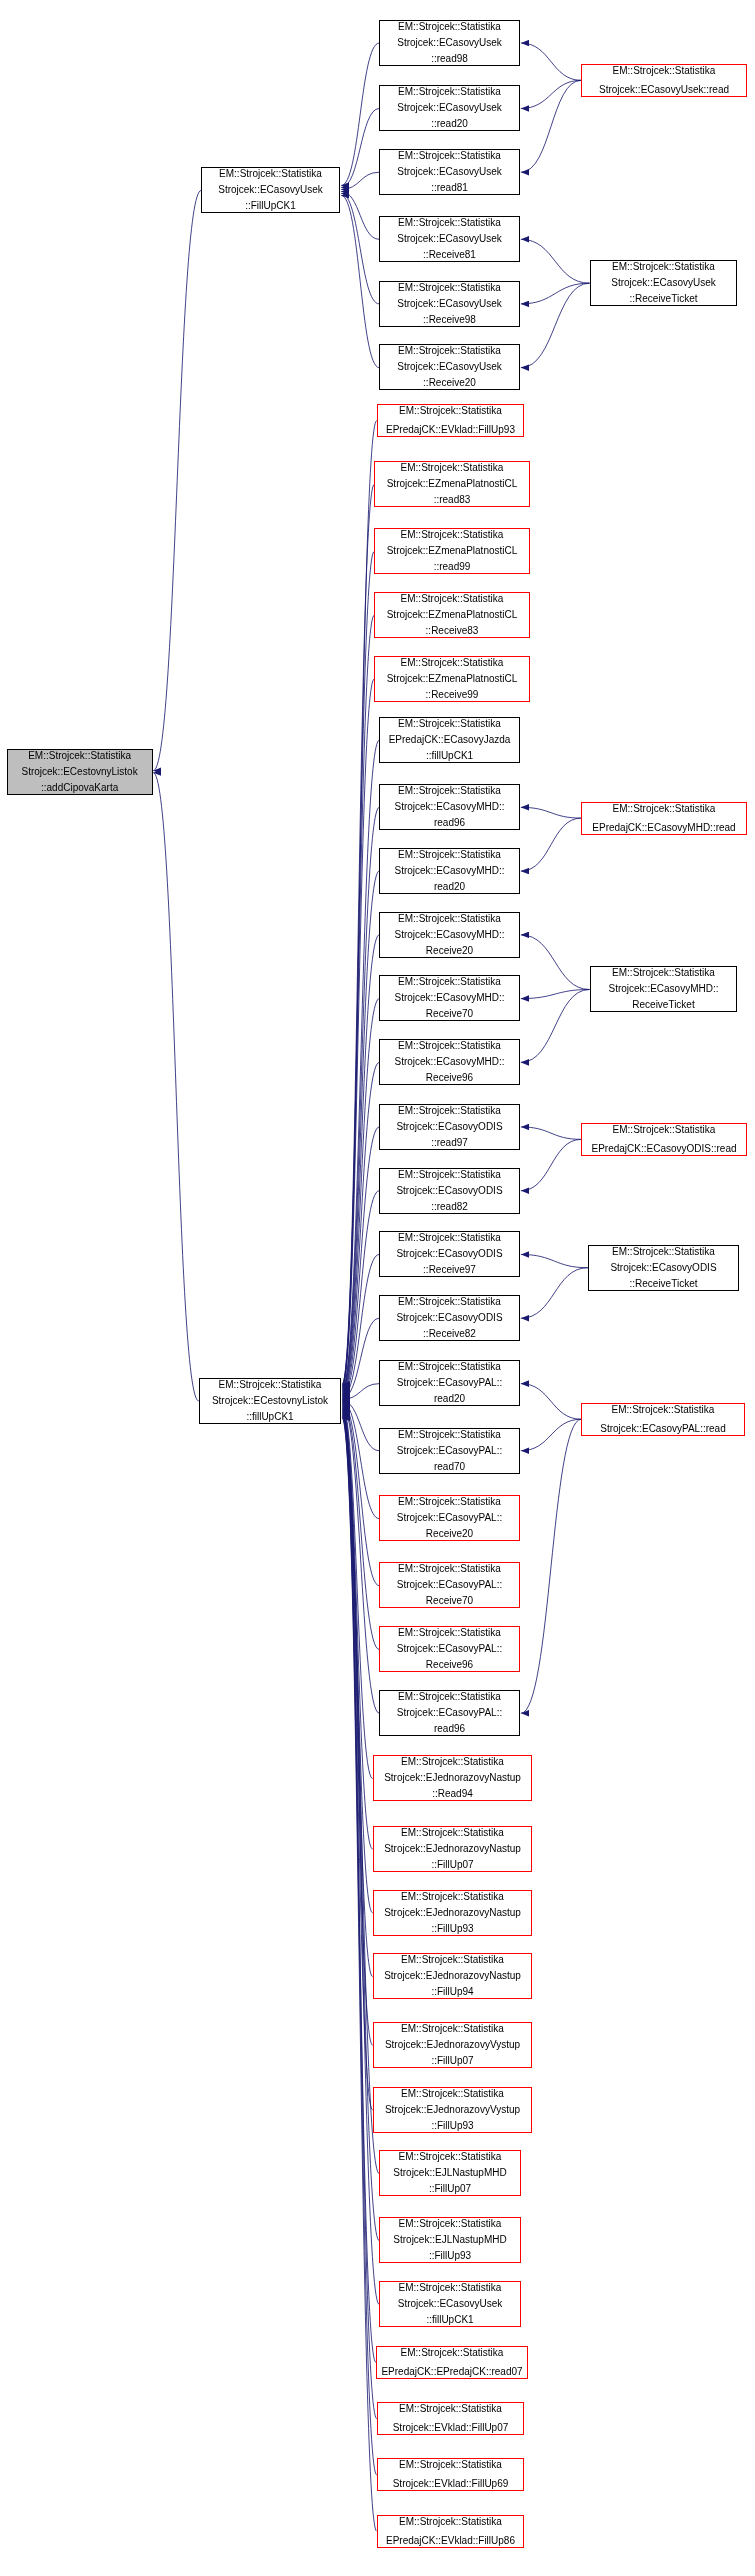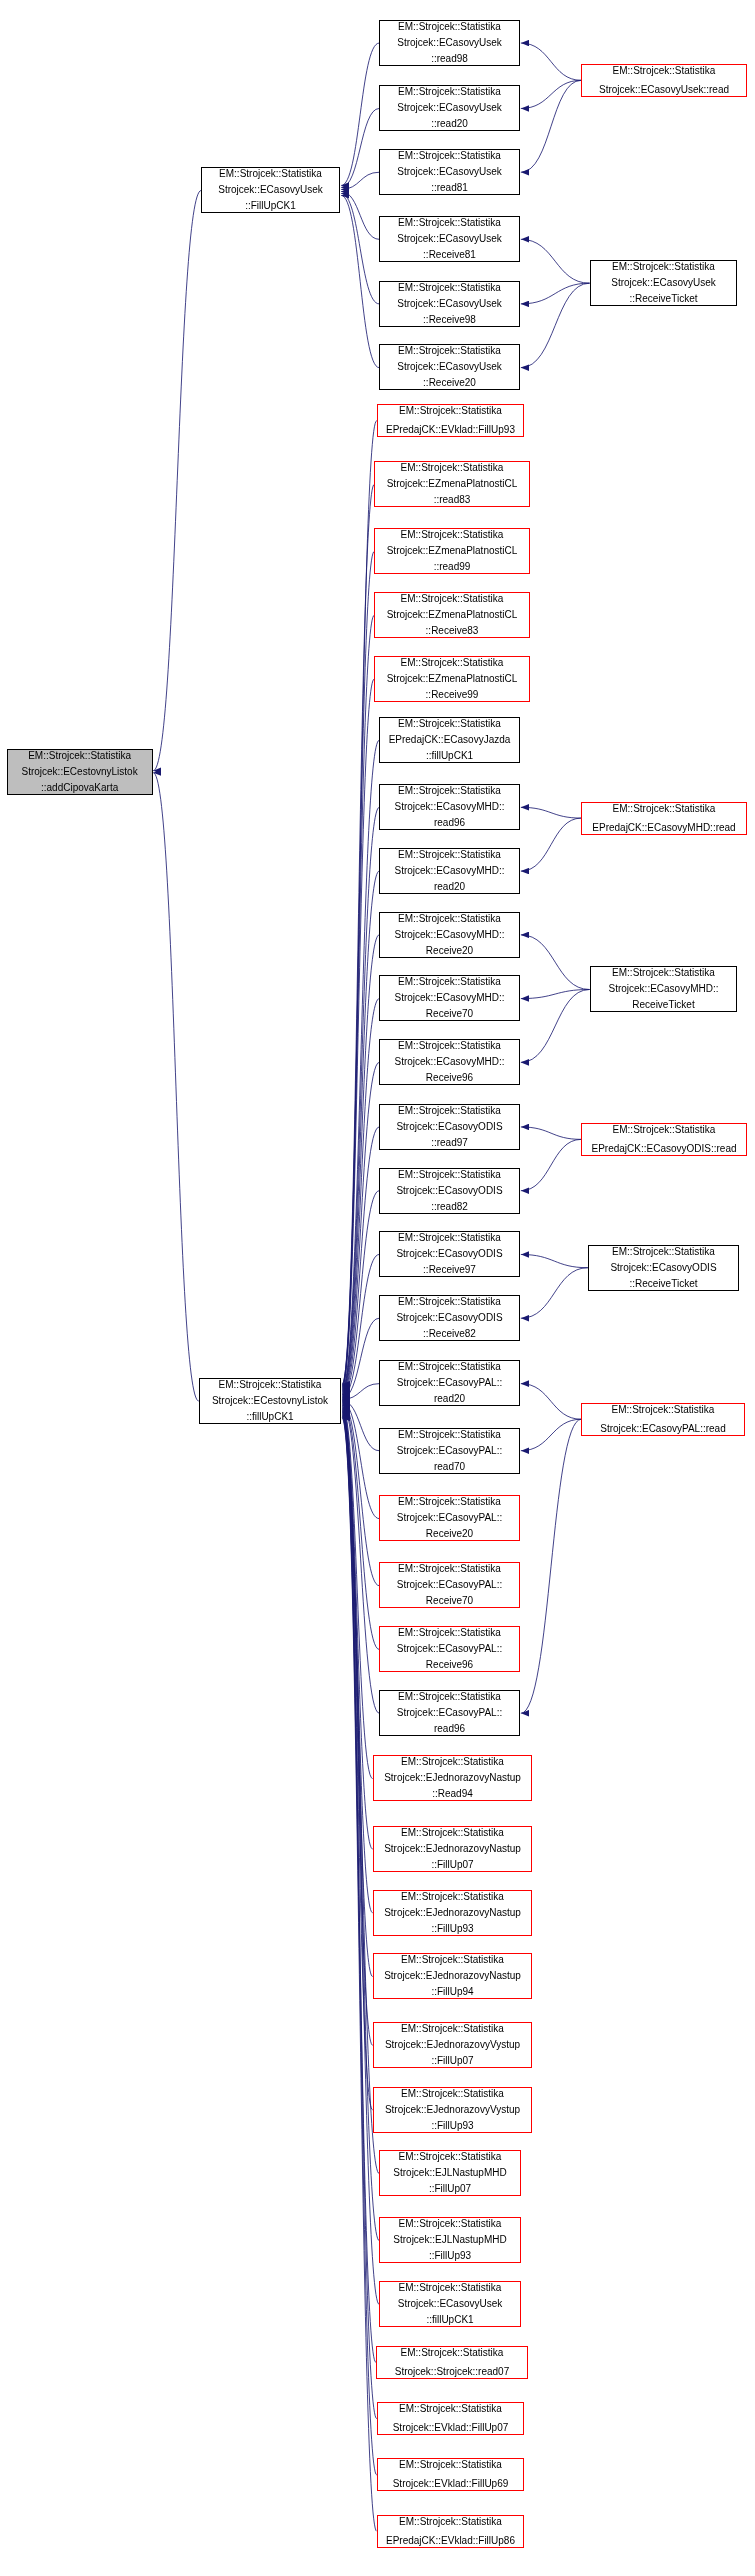--- a/index.html
+++ b/index.html
@@ -296,21 +296,21 @@
       <span class="node-line">Strojcek::EJLNastupMHD</span>
       <span class="node-line">::FillUp93</span>
     </div>
     <div class="node truncated" style="left: 379px; top: 2281px; width: 142px; height: 46px;">
       <span class="node-line">EM::Strojcek::Statistika</span>
       <span class="node-line">Strojcek::ECasovyUsek</span>
       <span class="node-line">::fillUpCK1</span>
     </div>
     <div class="node truncated" style="left: 376px; top: 2346px; width: 152px; height: 33px;">
       <span class="node-line">EM::Strojcek::Statistika</span>
-      <span class="node-line">Strojcek::Strojcek::read07</span>
+      <span class="node-line">EPredajCK::EPredajCK::read07</span>
     </div>
     <div class="node truncated" style="left: 377px; top: 2402px; width: 147px; height: 33px;">
       <span class="node-line">EM::Strojcek::Statistika</span>
       <span class="node-line">Strojcek::EVklad::FillUp07</span>
     </div>
     <div class="node truncated" style="left: 377px; top: 2458px; width: 147px; height: 33px;">
       <span class="node-line">EM::Strojcek::Statistika</span>
       <span class="node-line">Strojcek::EVklad::FillUp69</span>
     </div>
     <div class="node truncated" style="left: 377px; top: 2515px; width: 147px; height: 33px;">

